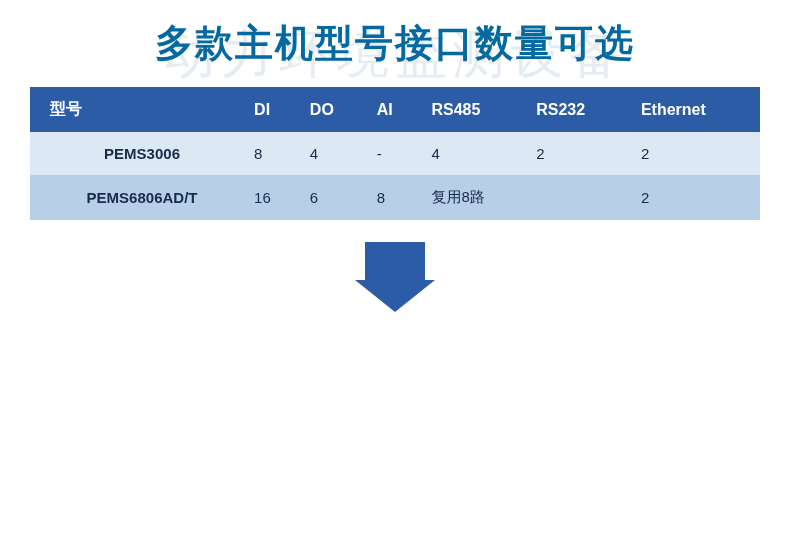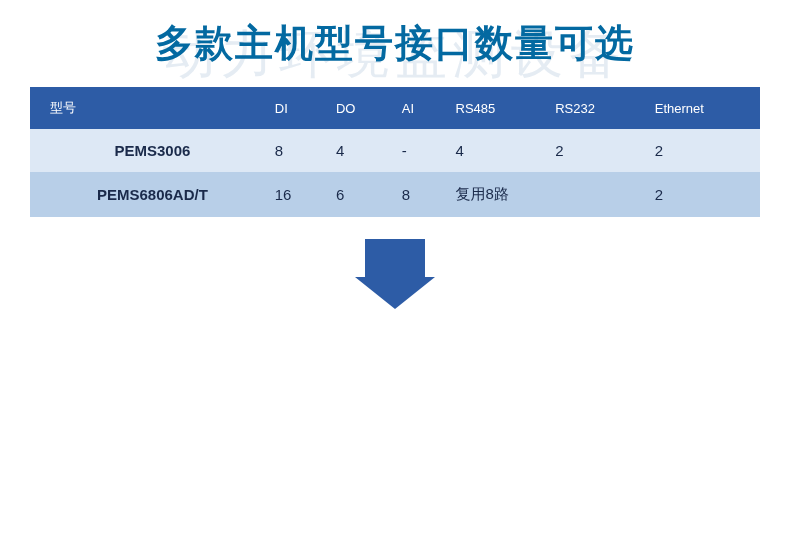--- a/index.html
+++ b/index.html
@@ -50,22 +50,22 @@
       border-collapse: collapse;
     }
 
     thead tr {
       background-color: #2d5ca6;
       color: #ffffff;
     }
 
     thead th {
       padding: 12px 10px;
-      font-size: 13px;
-      font-weight: normal;
+      font-size: 16px;
+      font-weight: bold;
       text-align: left;
     }
 
     thead th:first-child {
       padding-left: 20px;
       border-radius: 0;
     }
 
     tbody tr:nth-child(odd) {
       background-color: #dde8f5;

